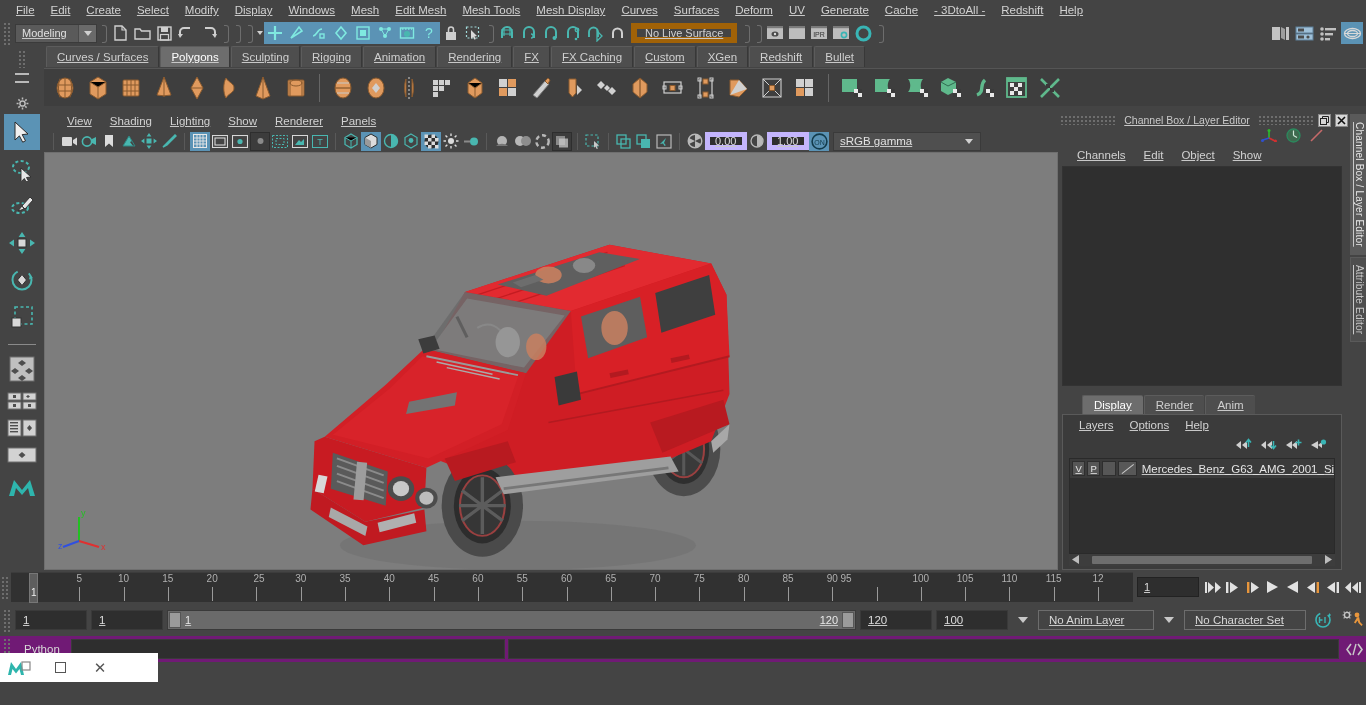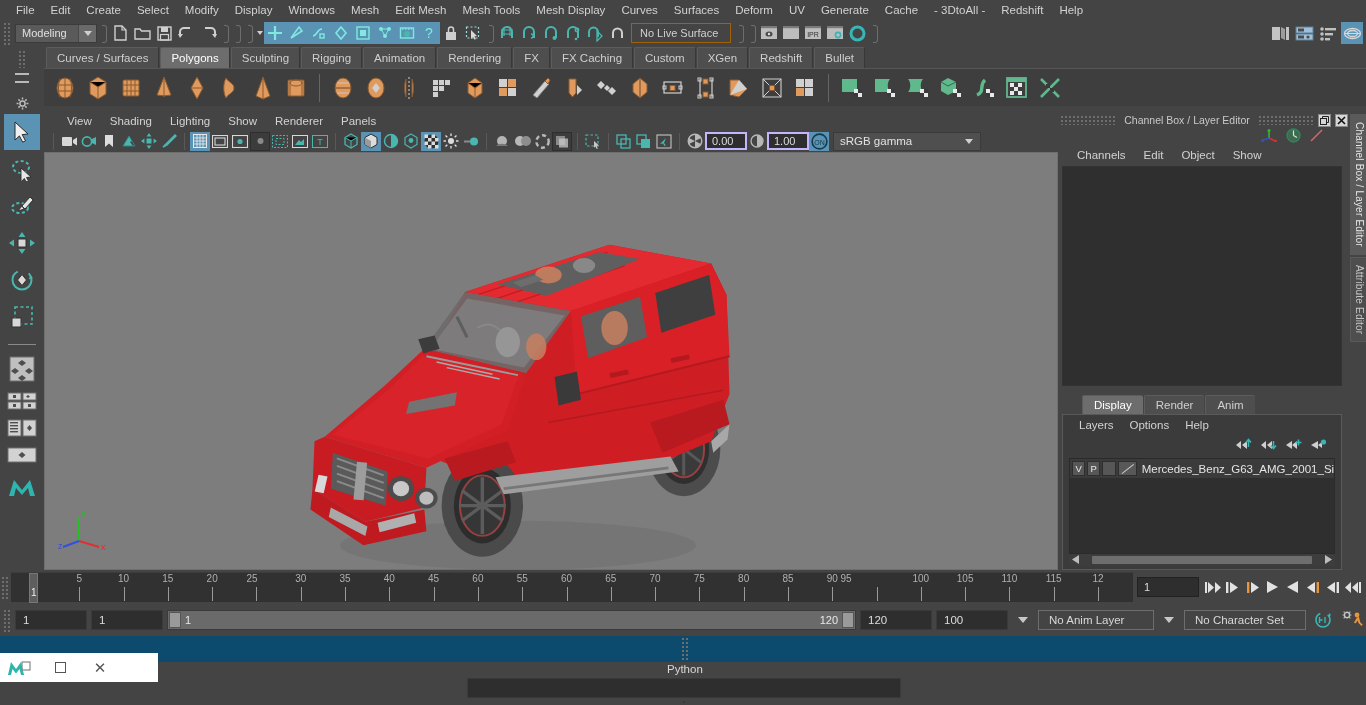--- a/index.html
+++ b/index.html
@@ -5,21 +5,21 @@
   * { box-sizing: border-box; margin: 0; padding: 0; }
   html, body {
     width: 1366px; height: 705px;
     background: #444444;
     font-family: "Liberation Sans", sans-serif;
     font-size: 11px;
     color: #c8c8c8;
     overflow: hidden;
     -webkit-font-smoothing: antialiased;
   }
-  .app { position: relative; width: 1366px; height: 682px; background: #444; }
+  .app { position: relative; width: 1366px; height: 682px; background: #444; text-decoration: underline; }
 
   
   .menubar {
     height: 20px; display: flex; align-items: center;
     background: #444444; padding-left: 8px; gap: 0px;
   }
   .menubar .mi {
     padding: 0 8px; height: 20px; line-height: 20px;
     font-size: 11.5px; color: #d2d2d2; white-space: nowrap; cursor: default;
   }
@@ -54,42 +54,42 @@
     content:''; position:absolute; left:3px; top:1px; width:4px; height:16px;
     border:1px solid #6d6d6d; border-left:none; border-radius: 0 3px 3px 0;
   }
   .ic {
     width: 22px; height: 22px; flex: none; display:flex; align-items:center; justify-content:center;
     position: relative;
   }
   .ic.on { background: #5b93b5; }
   .ic svg { display:block; }
   .live-surface {
-    height: 20px; min-width: 100px; background: #444; border: 1px solid #a16207;
+    height: 20px; min-width: 100px; background: #444; border: 6px solid #a16207;
     display:flex; align-items:center; padding: 0 8px; font-size: 11px; color: #d0d0d0;
     margin: 0 3px;
   }
   .topright { margin-left:auto; display:flex; align-items:center; gap:2px; padding-right:3px; }
 
   
   .shelfwrap { display:flex; background:#444; }
   .shelf-left {
     width: 44px; flex:none; display:flex; flex-direction:column; align-items:center;
     padding-top: 4px;
   }
   .shelf-left .grip3 {
     width: 9px; height: 18px;
     background-image: radial-gradient(#6e6e6e 0.8px, transparent 0.9px);
     background-size: 4px 4px; margin-bottom:2px;
   }
   .hamb { width:14px;height:10px; display:flex;flex-direction:column;justify-content:space-between; margin-top:3px;}
   .hamb i { display:block;height:2px;background:#b9b9b9;}
   .gearsm { margin-top:14px; }
   .shelf-main { flex:1; }
-  .shelftabs { display:flex; height:22px; align-items:center; padding-left:2px; background:#444; }
+  .shelftabs { display:flex; height:22px; align-items:flex-start; padding-left:2px; background:#444; }
   .stab {
     height: 21px; line-height:21px; padding: 0 10px; font-size: 11.5px;
     background: #4e4e4e; color: #cfcfcf; margin-right: 1px;
     border-top: 1px solid #5c5c5c; border-left: 1px solid #5c5c5c; border-right:1px solid #383838;
     border-radius: 2px 2px 0 0; white-space:nowrap; cursor:default;
   }
   .stab.active { background: #6d6d6d; color: #ffffff; }
   .shelfbar {
     height: 38px; background: #3e3e3e; border-top:1px solid #555;
     display:flex; align-items:center; padding-left: 6px; gap: 3px;
@@ -112,21 +112,21 @@
   .vpcol { flex:1; display:flex; flex-direction:column; background:#444; }
   .vpmenubar { height:18px; display:flex; align-items:center; padding-left:14px; background:#444;}
   .vpmenubar .vmi { padding:0 9px; font-size:11.5px; color:#d2d2d2; cursor:default;}
   .vptoolbar {
     height:22px; display:flex; align-items:center; background:#444; padding-left:4px;
   }
   .vic { width:20px;height:19px; flex:none; display:flex;align-items:center;justify-content:center; }
   .vic.on { background:#5b93b5; }
   .vic.dk { background:#3c3c3c; border:1px solid #2e2e2e; }
   .numfld {
-    width: 42px; height:18px; background:#2e2e2e; border:2px solid #c4b5fd;
+    width: 42px; height:18px; background:#2e2e2e; border:5px solid #c4b5fd;
     font-size:11px; color:#dcdcdc; display:flex;align-items:center;padding-left:5px; flex:none;
   }
   .gammasel {
     height:19px; width: 148px; background:#4f4f4f; border:1px solid #3a3a3a;
     display:flex;align-items:center; margin-left:4px; flex:none;
   }
   .gammasel .lbl { padding-left:6px; font-size:11.5px; color:#e2e2e2; flex:1;}
   .gammasel .arw { width:22px;height:17px; display:flex;align-items:center;justify-content:center;}
   .viewport {
     flex:1; background: #7d7d7d; position:relative; overflow:hidden;
@@ -213,21 +213,21 @@
   .rs-handle { width:12px;height:16px;background:#9a9a9a;border:1px solid #555; flex:none; margin:0 1px;}
   .rs-lab-l { font-size:11px;color:#e8e8e8; padding-left:3px;}
   .rs-lab-r { font-size:11px;color:#e8e8e8; margin-left:auto; padding-right:3px;}
   .tri-d2 { width:0;height:0;border-left:5px solid transparent;border-right:5px solid transparent;border-top:6px solid #c8c8c8;flex:none;}
   .selfld {
     height:20px;background:#444;border:1px solid #6d6d6d;display:flex;align-items:center;
     padding:0 10px;font-size:11.5px;color:#d8d8d8;flex:none;
   }
 
   
-  .cmdrow { height:26px; display:flex; align-items:center; background:#0c4a6e; padding-left:2px; gap:3px;flex-direction:column;}
+  .cmdrow { height:26px; display:flex; align-items:center; background:#701a75; padding-left:2px; gap:3px;}
   .cmdlabel { width:54px; font-size:11.5px; color:#d8d8d8; padding-left:10px; flex:none;}
   .cmdinput { width:434px; height:20px; background:#2e2e2e; border:1px solid #3a3a3a; flex:none;}
   .cmdoutput { flex:1; height:20px; background:#2e2e2e; border:1px solid #3a3a3a;}
   .cmdicon { width:24px;flex:none;display:flex;align-items:center;justify-content:center;}
 
   
   .taskbar {
     position:absolute; left:0; bottom:0; width:158px; height:29px; background:#ffffff;
     display:flex; align-items:center; z-index: 40;
   }
@@ -1344,21 +1344,21 @@
       </div>
     <div class="tl-tick" style="left: 68.2917px;"></div>
         <div class="tl-lab" style="left: 68.2917px;">5</div>
         <div class="tl-tick" style="left: 112.583px;"></div>
         <div class="tl-lab" style="left: 112.583px;">10</div>
         <div class="tl-tick" style="left: 156.875px;"></div>
         <div class="tl-lab" style="left: 156.875px;">15</div>
         <div class="tl-tick" style="left: 201.167px;"></div>
         <div class="tl-lab" style="left: 201.167px;">20</div>
         <div class="tl-tick" style="left: 245.458px;"></div>
-        <div class="tl-lab" style="left: 241px;">25</div>
+        <div class="tl-lab" style="left: 248px;">25</div>
         <div class="tl-tick" style="left: 289.75px;"></div>
         <div class="tl-lab" style="left: 289.75px;">30</div>
         <div class="tl-tick" style="left: 334.042px;"></div>
         <div class="tl-lab" style="left: 334.042px;">35</div>
         <div class="tl-tick" style="left: 378.333px;"></div>
         <div class="tl-lab" style="left: 378.333px;">40</div>
         <div class="tl-tick" style="left: 422.625px;"></div>
         <div class="tl-lab" style="left: 422.625px;">45</div>
         <div class="tl-tick" style="left: 466.917px;"></div>
         <div class="tl-lab" style="left: 466.917px;">60</div>

